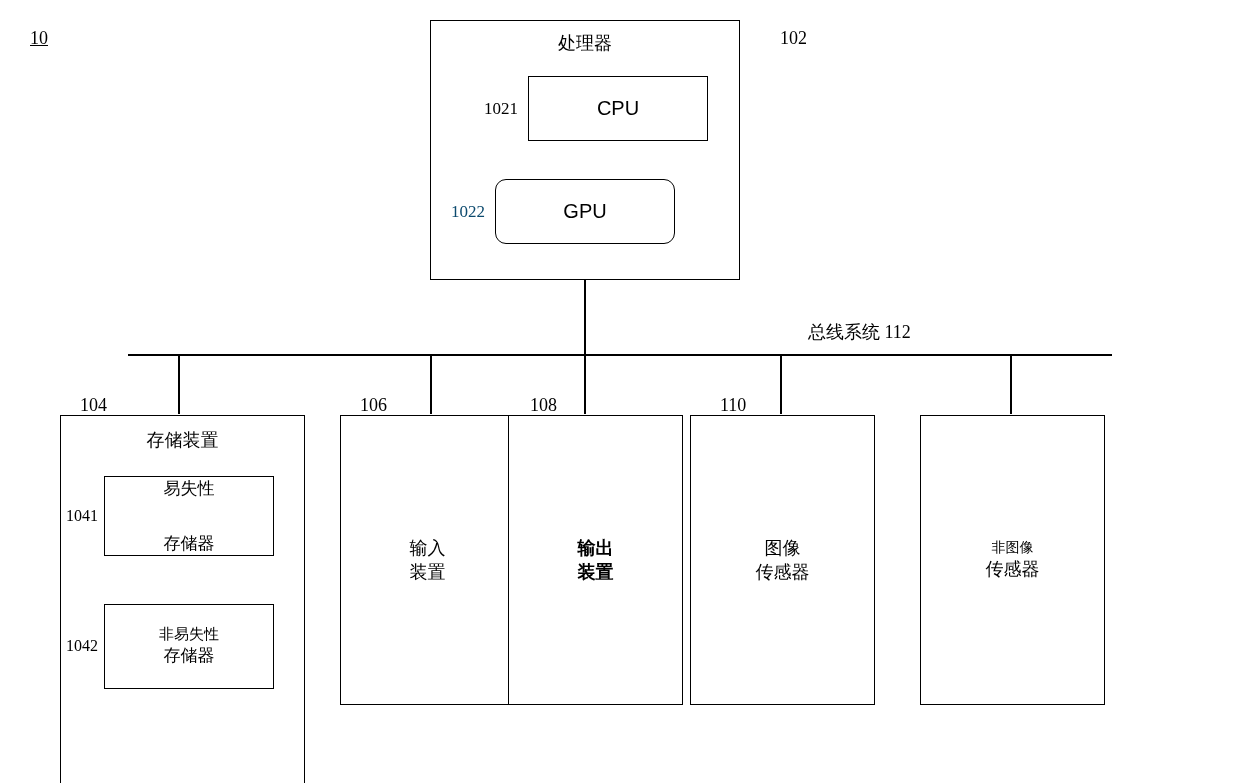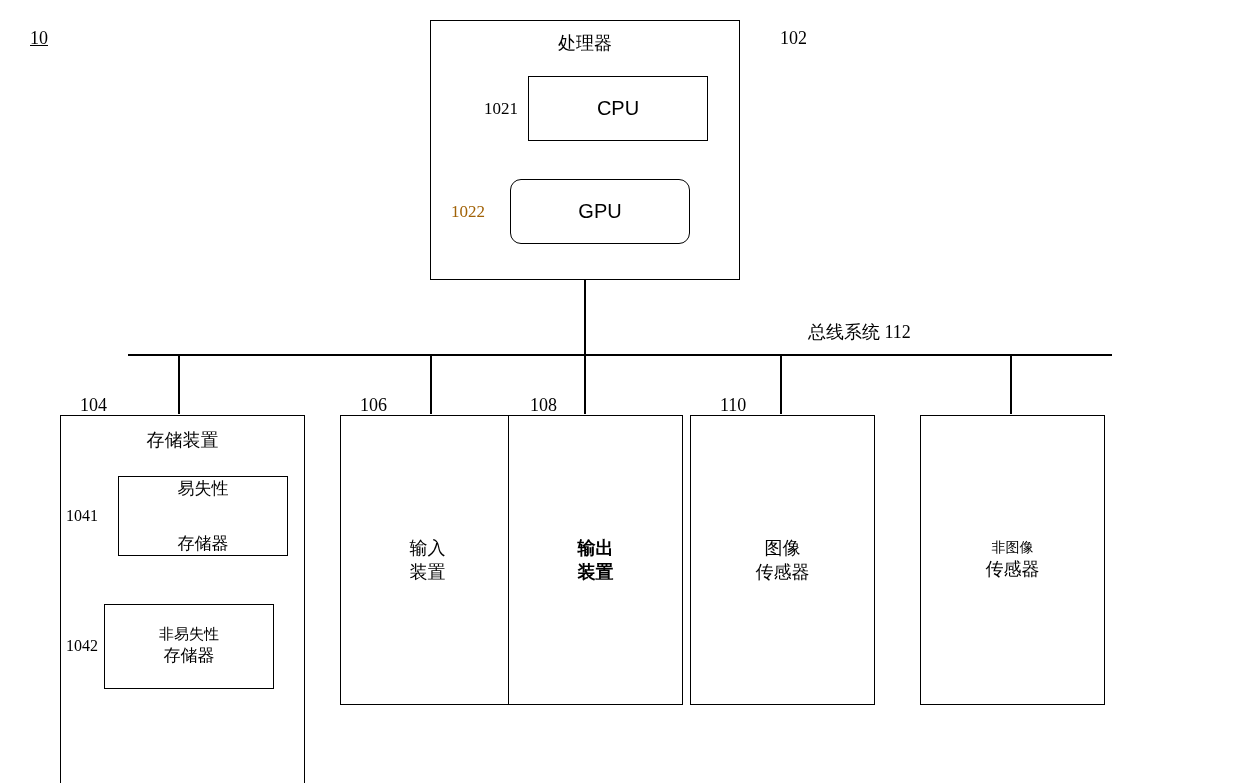--- a/index.html
+++ b/index.html
@@ -75,21 +75,21 @@
     <div style="position:absolute; left:20px; top:45px; width:270px; height:85px; display:flex; align-items:center;margin-left:33px;">
 
       <div style="font-size:17px; color:#000; margin-right:10px; white-space:nowrap;">1021</div>
       <div class="box" style="position:relative; left:0; top:0; width:180px; height:65px; display:flex; align-items:center; justify-content:center;">
         <span style="font-size:20px; font-family:Arial,sans-serif; font-weight:normal;">CPU</span>
       </div>
     </div>
 
     <div style="position:absolute; left:20px; top:148px; width:270px; height:85px; display:flex; align-items:center;">
 
-      <div style="font-size:17px; color:#a16207; margin-right:25px; white-space:nowrap;">1022</div>
+      <div style="font-size:17px; color:#0c4a6e; margin-right:10px; white-space:nowrap;">1022</div>
       <div class="box" style="position:relative; left:0; top:0; width:180px; height:65px; display:flex; align-items:center; justify-content:center;border-radius:11px;">
         <span style="font-size:20px; font-family:Arial,sans-serif; font-weight:normal;">GPU</span>
       </div>
     </div>
   </div>
 
   <div class="connector v-line" style="left:584px; top:280px; height:75px;"></div>
 
   <div class="connector h-line" style="left:128px; top:354px; width:984px;"></div>
 
@@ -114,21 +114,21 @@
   <div class="ref-label" style="left:530px; top:395px;">108</div>
 
   <div class="ref-label" style="left:720px; top:395px;">110</div>
 
   <div class="ref-label" style="left:958px; top:417px;">114</div>
 
   <div class="box" style="left:60px; top:415px; width:245px; height:428px;">
     <div class="box-text" style="position:absolute; left:0; top:10px; width:100%; height:30px;">存储装置</div>
 
     <div style="position:absolute; left:5px; top:50px; width:235px; height:100px; display:flex; align-items:center;">
-      <div style="font-size:16px; color:#000; margin-right:20px; white-space:nowrap;">1041</div>
+      <div style="font-size:16px; color:#000; margin-right:6px; white-space:nowrap;">1041</div>
       <div class="box" style="position:relative; left:0; top:0; width:170px; height:80px; display:flex; align-items:center; justify-content:space-between; flex-direction:column;">
         <span style="font-size:17px; text-align:center;">易失性</span>
         <span style="font-size:17px; text-align:center;">存储器</span>
       </div>
     </div>
 
     <div style="position:absolute; left:5px; top:175px; width:235px; height:110px; display:flex; align-items:center;">
       <div style="font-size:16px; color:#000; margin-right:6px; white-space:nowrap;">1042</div>
       <div class="box" style="position:relative; left:0; top:0; width:170px; height:85px; display:flex; align-items:center; justify-content:center; flex-direction:column;">
         <span style="font-size:15px; text-align:center;">非易失性</span>

